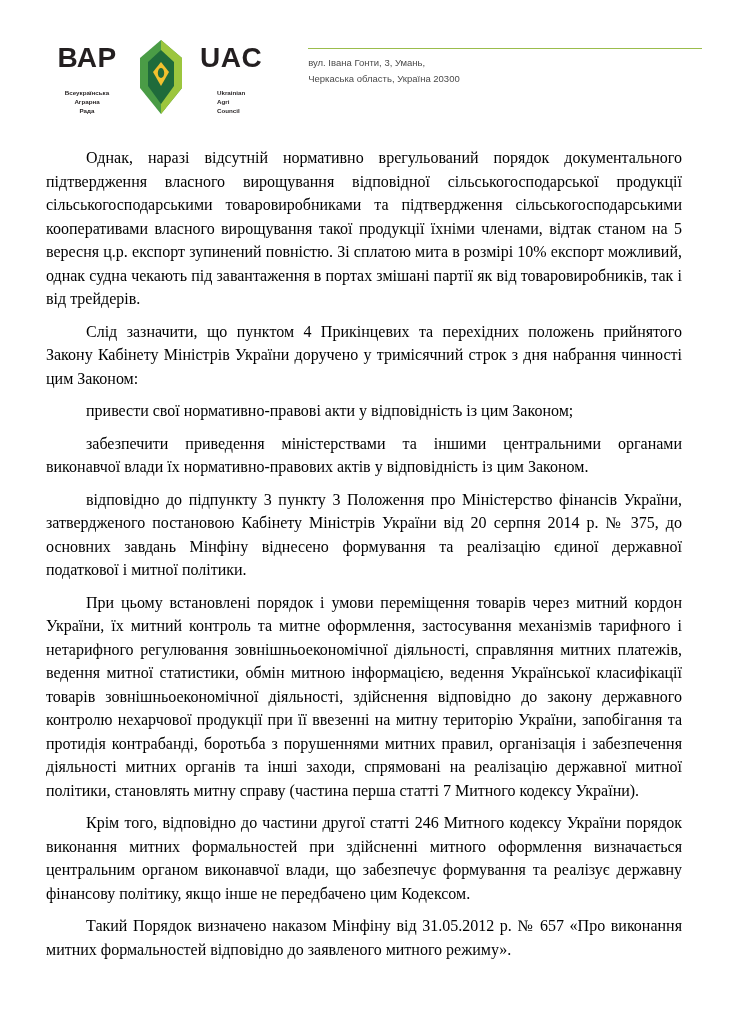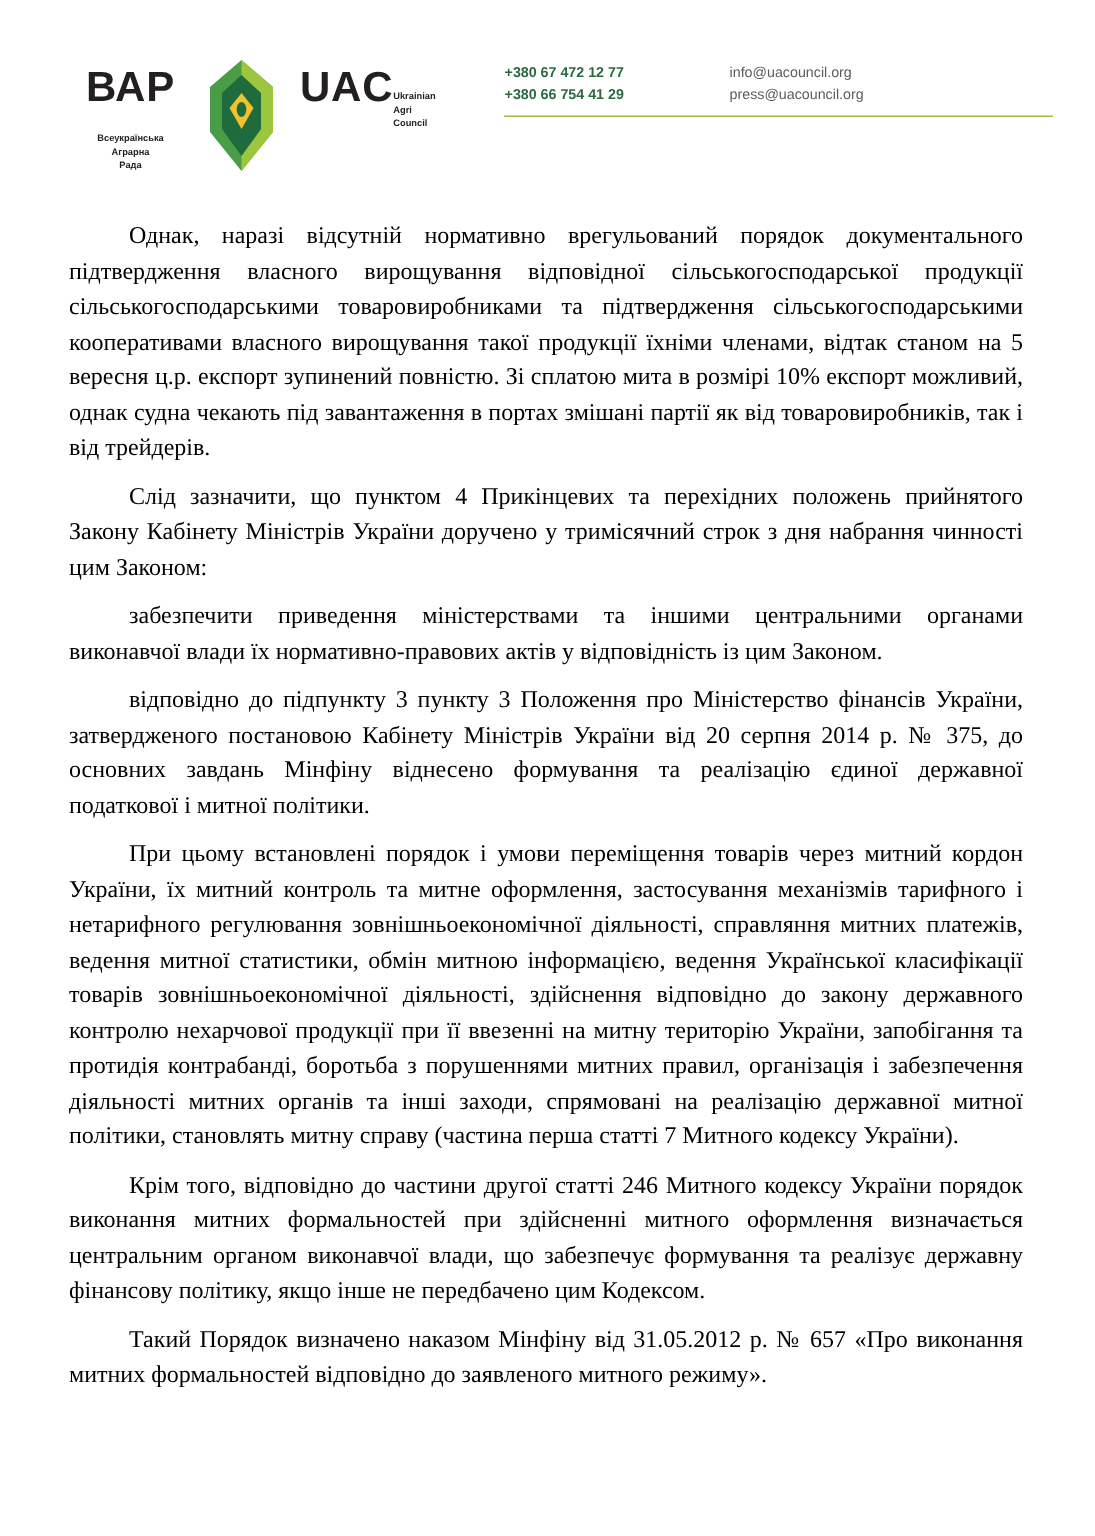--- a/index.html
+++ b/index.html
@@ -67,22 +67,22 @@
   .logo-mark {
     width: 62px;
     height: 78px;
     margin: 0 8px;
     position: relative;
     flex: 0 0 auto;
   }
 
   .logo-right {
     display: flex;
-    flex-direction: row;
-    align-items: flex-start;
+    flex-direction: column;
+    align-items: center;
     padding-top: 6px;
   }
   .logo-right .acronym {
     font-family: "Liberation Sans", sans-serif;
     font-weight: bold;
     font-size: 28px;
     letter-spacing: 0.5px;
     color: #231f20;
     line-height: 1;
   }
@@ -186,38 +186,33 @@
       <div class="logo-right">
         <div class="acronym">UAC</div>
         <div class="sub" style="white-space: pre-line;">Ukrainian
 Agri
 Council</div>
       </div>
 
     </div>
 
     <div class="contact-block">
-      <div class="contact-top">
-        <div class="phones">
-          <div>+380 67 472 12 77</div>
-          <div>+380 66 754 41 29</div>
-        </div>
-        <div class="emails">
-          <div>info@uacouncil.org</div>
-          <div>press@uacouncil.org</div>
-        </div>
-      </div>
       <div class="rule"></div>
+      <div class="address">
+        <div>вул. Івана Гонти, 3, Умань,</div>
+        <div>Черкаська область, Україна 20300</div>
+      </div>
     </div>
 
   </div>
 
   <div class="content">
     <p class="indent">Однак, наразі відсутній нормативно врегульований порядок документального підтвердження власного вирощування відповідної сільськогосподарської продукції сільськогосподарськими товаровиробниками та підтвердження сільськогосподарськими кооперативами власного вирощування такої продукції їхніми членами, відтак станом на 5 вересня ц.р. експорт зупинений повністю. Зі сплатою мита в розмірі 10% експорт можливий, однак судна чекають під завантаження в портах змішані партії як від товаровиробників, так і від трейдерів.</p>
     <p class="indent">Слід зазначити, що пунктом 4 Прикінцевих та перехідних положень прийнятого Закону Кабінету Міністрів України доручено у тримісячний строк з дня набрання чинності цим Законом:</p>
+    <p class="sub">привести свої нормативно-правові акти у відповідність із цим Законом;</p>
     <p class="sub">забезпечити приведення міністерствами та іншими центральними органами виконавчої влади їх нормативно-правових актів у відповідність із цим Законом.</p>
     <p class="sub">відповідно до підпункту 3 пункту 3 Положення про Міністерство фінансів України, затвердженого постановою Кабінету Міністрів України від 20 серпня 2014 р. № 375, до основних завдань Мінфіну віднесено формування та реалізацію єдиної державної податкової і митної політики.</p>
     <p class="indent">При цьому  встановлені порядок і умови переміщення товарів через митний кордон України, їх митний контроль та митне оформлення, застосування механізмів тарифного і нетарифного регулювання зовнішньоекономічної діяльності, справляння митних платежів, ведення митної статистики, обмін митною інформацією, ведення Української класифікації товарів зовнішньоекономічної діяльності, здійснення відповідно до закону державного контролю нехарчової продукції при її ввезенні на митну територію України, запобігання та протидія контрабанді, боротьба з порушеннями митних правил, організація і забезпечення діяльності митних органів та інші заходи, спрямовані на реалізацію державної митної політики, становлять митну справу (частина перша статті 7 Митного кодексу України).</p>
     <p class="indent">Крім того, відповідно до частини другої статті 246 Митного кодексу України порядок виконання митних формальностей при здійсненні митного оформлення визначається центральним органом виконавчої влади, що забезпечує формування та реалізує державну фінансову політику, якщо інше не передбачено цим Кодексом.</p>
     <p class="indent last">Такий Порядок визначено наказом Мінфіну від 31.05.2012 р. № 657 «Про виконання митних формальностей відповідно до заявленого митного режиму».</p>
   </div>
 
 </div>
 
 </body></html>

